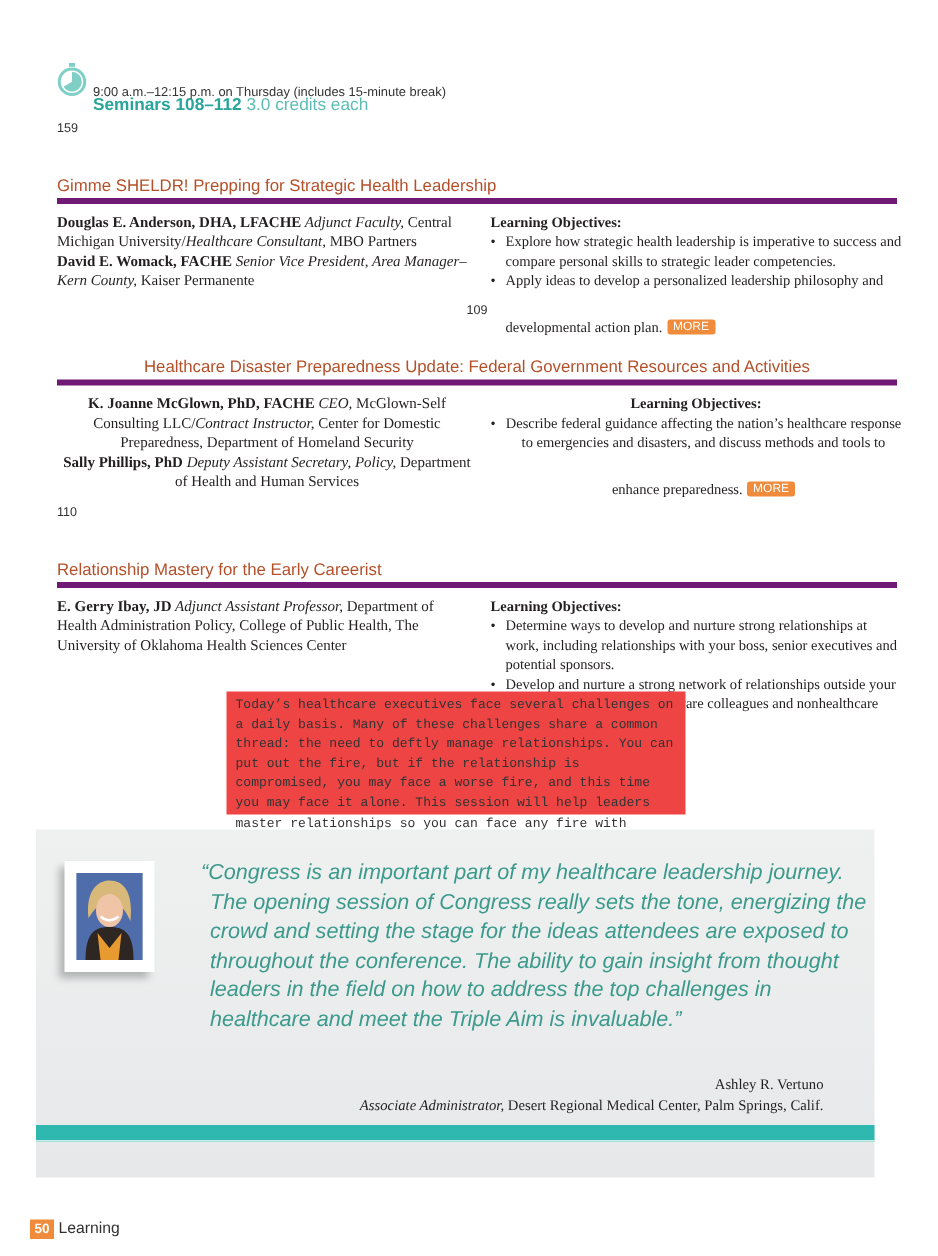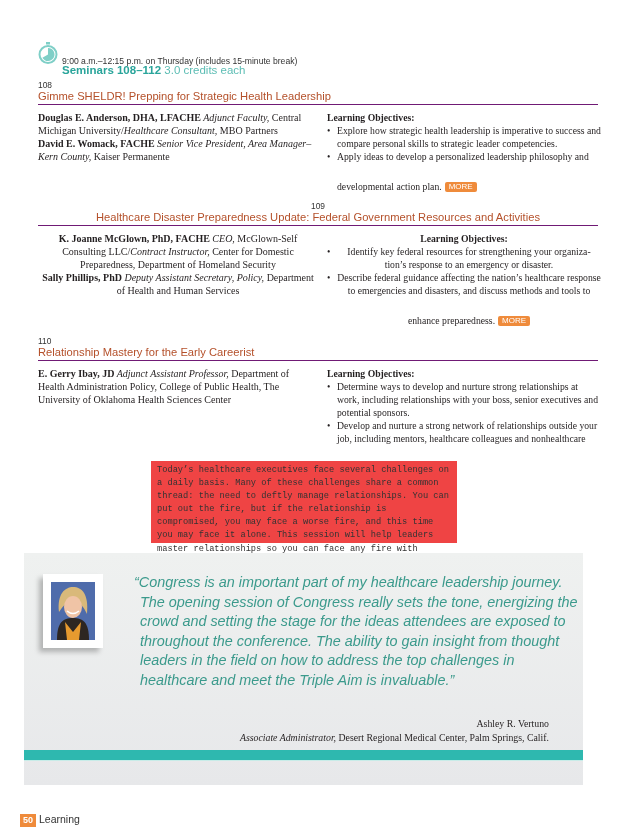--- a/index.html
+++ b/index.html
@@ -7,21 +7,21 @@
 
   .header { position: absolute; left: 38px; top: 38px; width: 560px; }
   .clock { position: absolute; left: 0; top: 4px; width: 20px; height: 22px; }
   .hdr-title { position: absolute; left: 24px; top: 2px; font-family: "Liberation Sans", sans-serif; font-size: 11.5px; white-space: nowrap; margin-top: 24px; }
   .hdr-title .strong { color: #2aa59b; font-weight: bold; }
   .hdr-title .light { color: #5cbdb4; }
   .hdr-sub { position: absolute; left: 24px; top: 18px; font-family: "Liberation Sans", sans-serif; font-size: 8.6px; color: #333; white-space: nowrap; }
 
   .session { position: absolute; left: 38px; width: 560px; }
   .sess-num { font-family: "Liberation Sans", sans-serif; font-size: 8.4px; color: #333; line-height: 10px; }
-  .sess-title { font-family: "Liberation Sans", sans-serif; font-size: 11.2px; color: #b4502a; line-height: 13px; border-bottom: 1px solid #701a75; padding-bottom: 1px; white-space: nowrap; }
+  .sess-title { font-family: "Liberation Sans", sans-serif; font-size: 11.2px; color: #b4502a; line-height: 13px; border-bottom: 4px solid #701a75; padding-bottom: 1px; white-space: nowrap; margin-top: 28px; }
   .sess-body { position: relative; margin-top: 7px; }
   .presenters { position: absolute; left: 0; top: 0; width: 280px; font-size: 10px; line-height: 12.9px; }
   .presenters b { font-weight: bold; }
   .presenters i { font-style: italic; }
   .objectives { position: absolute; left: 289px; top: 0; width: 274px; font-size: 9.7px; line-height: 12.9px; }
   .obj-label { font-weight: bold; }
   .obj-list { margin: 0; padding: 0; list-style: none; }
   .obj-list li { position: relative; padding-left: 10px; }
   .obj-list li::before { content: "•"; position: absolute; left: 0; top: 0; }
   .more { display: inline-block; background: #ef8b3b; color: #fff; font-family: "Liberation Sans", sans-serif; font-size: 8px; line-height: 10px; padding: 0 4px; border-radius: 2px; margin-left: 3px; vertical-align: 1px; cursor: pointer; margin-top: 18px; }
@@ -50,21 +50,21 @@
     <circle cx="10" cy="12.5" r="8.5" fill="none" stroke="#7fcfc7" stroke-width="2"></circle>
     <path d="M10 12.5 L10 6 A6.5 6.5 0 1 1 4.4 15.8 Z" fill="#7fcfc7"></path>
   </svg>
   <div class="hdr-title">
     <span class="strong">Seminars 108–112</span><span class="light"> 3.0 credits each</span>
   </div>
   <div class="hdr-sub">9:00 a.m.–12:15 p.m. on Thursday (includes 15-minute break)</div>
 </div>
 
 <div class="session" style="top:80px;">
-  <div class="sess-num">108</div>
+  <div class="sess-num">159</div>
   <div class="sess-title">Gimme SHELDR! Prepping for Strategic Health Leadership</div>
   <div class="sess-body">
     <div class="presenters">
       <div><b>Douglas E. Anderson, DHA, LFACHE</b><i> Adjunct Faculty,</i><span> Central Michigan University/</span><i>Healthcare Consultant,</i><span> MBO Partners</span></div>
       <div><b>David E. Womack, FACHE</b><i> Senior Vice President, Area Manager–Kern County,</i><span> Kaiser Permanente</span></div>
     </div>
     <div class="objectives">
       <div class="obj-label">Learning Objectives:</div>
       <ul class="obj-list">
         <li><span>Explore how strategic health leadership is imperative to success and compare personal skills to strategic leader competencies.</span></li>
@@ -78,21 +78,20 @@
   <div class="sess-num">109</div>
   <div class="sess-title">Healthcare Disaster Preparedness Update: Federal Government Resources and Activities</div>
   <div class="sess-body">
     <div class="presenters">
       <div><b>K. Joanne McGlown, PhD, FACHE</b><i> CEO,</i><span> McGlown-Self Consulting LLC/</span><i>Contract Instructor,</i><span> Center for Domestic Preparedness, Department of Homeland Security</span></div>
       <div><b>Sally Phillips, PhD</b><i> Deputy Assistant Secretary, Policy,</i><span> Department of Health and Human Services</span></div>
     </div>
     <div class="objectives">
       <div class="obj-label">Learning Objectives:</div>
       <ul class="obj-list">
-        <li><span>Identify key federal resources for strengthening your organiza-tion’s response to an emergency or disaster.</span></li>
         <li><span>Describe federal guidance affecting the nation’s healthcare response to emergencies and disasters, and discuss methods and tools to enhance preparedness.</span><span class="more">MORE</span></li>
       </ul>
     </div>
   </div>
 </div>
 
 <div class="session" style="top:336px;">
   <div class="sess-num">110</div>
   <div class="sess-title">Relationship Mastery for the Early Careerist</div>
   <div class="sess-body">

